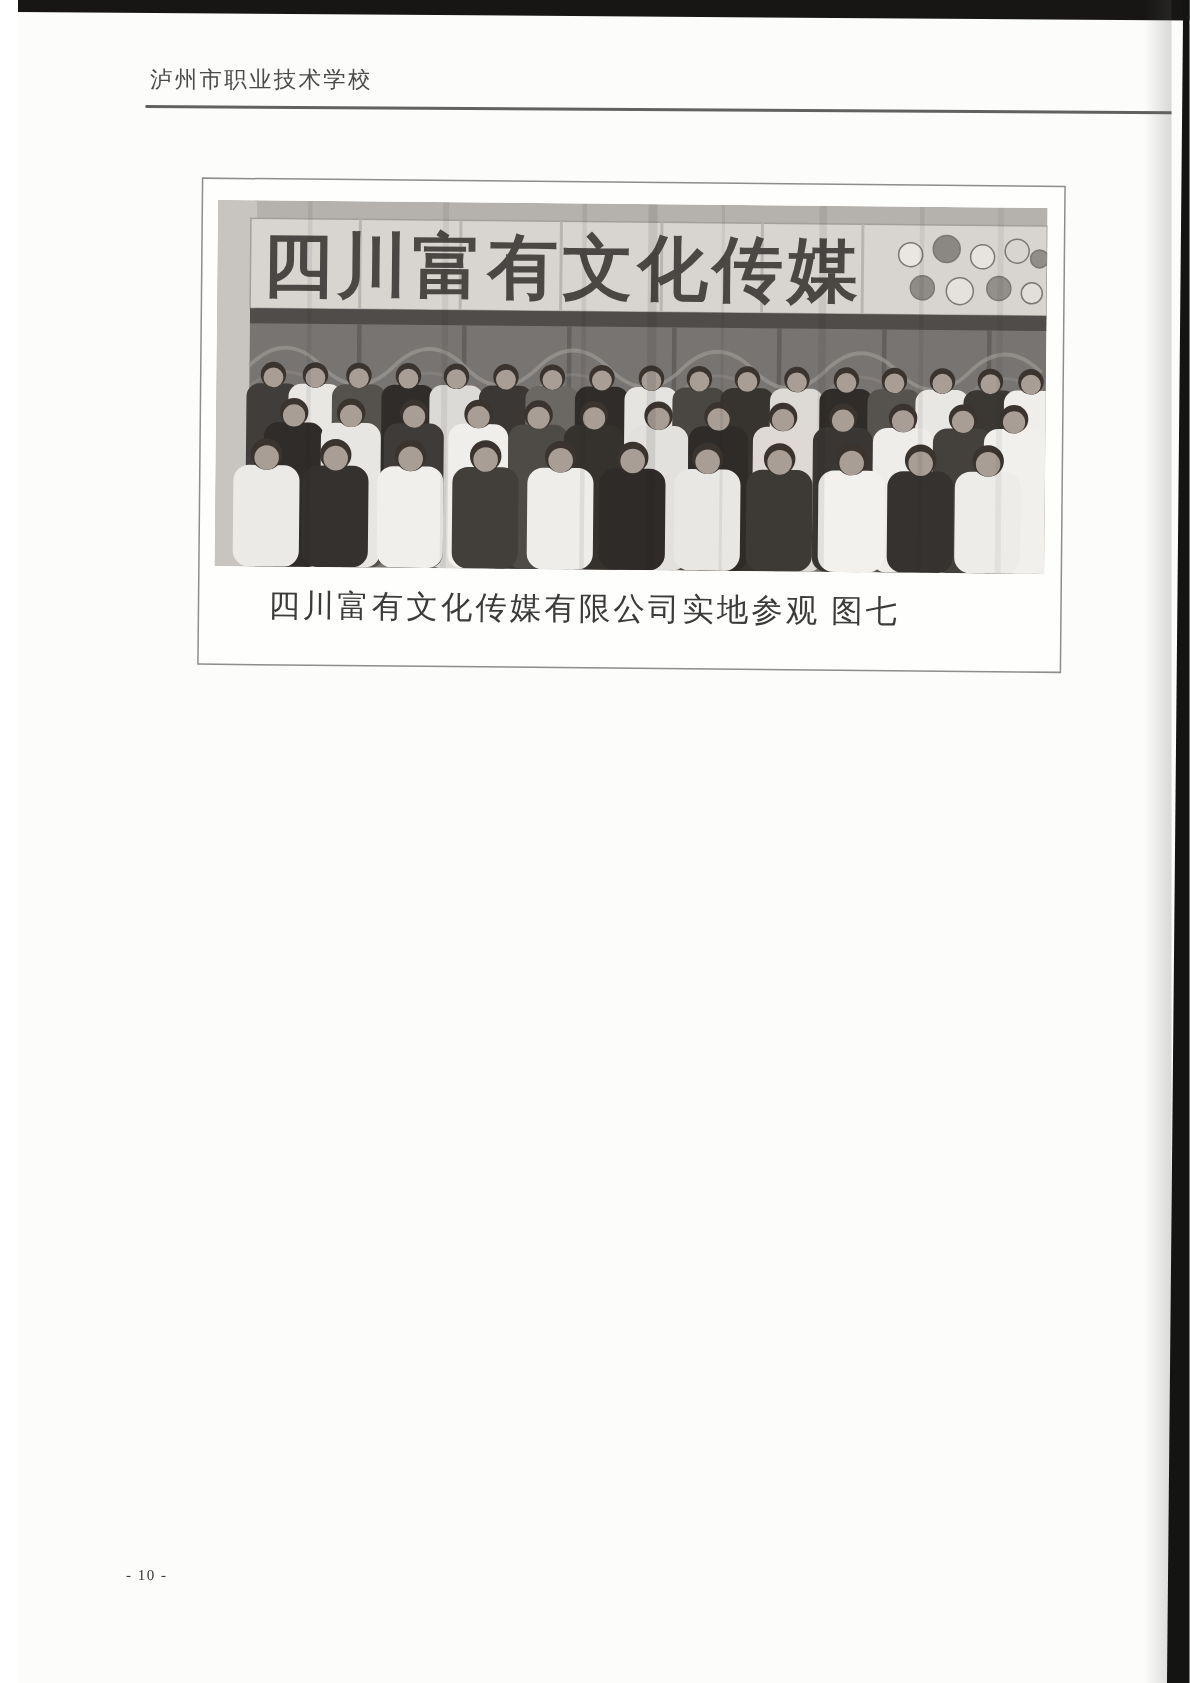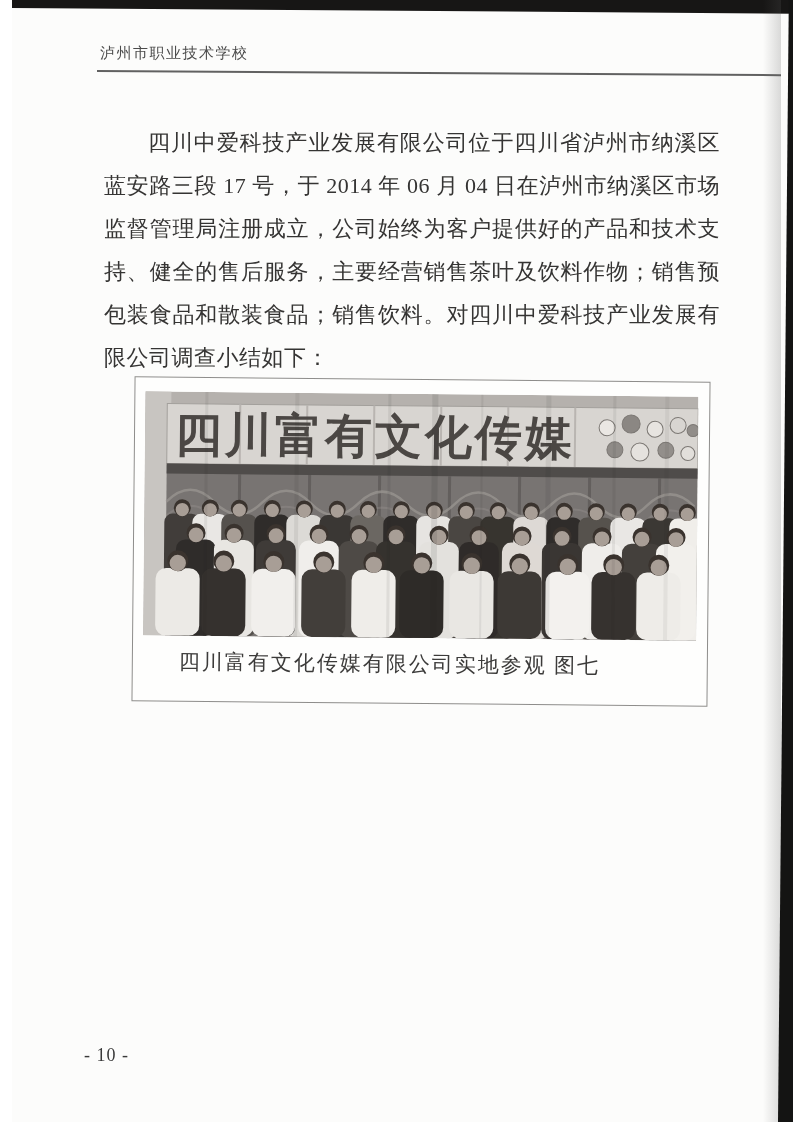--- a/index.html
+++ b/index.html
@@ -53,42 +53,41 @@
   }
   .photo { width: 553px; height: 244px; display: block; }
   .figure figcaption {
     margin-top: 11px; padding-left: 36px;
     font-size: 21px; line-height: 30px; color: #3c3b3a; letter-spacing: 2px;
   }
   .after-figure { margin-top: 21px; }
   
   .page-number {
     position: absolute; left: 72px; top: 1045px;
-    font-size: 18px; color: #3a3a3a; letter-spacing: 1px;
+    font-size: 10px; color: #3a3a3a; letter-spacing: 1px;
     font-family: "Liberation Serif", "DejaVu Serif", serif;
   }
   .sign-text {
     font-family: "Liberation Serif", "DejaVu Serif", serif;
     font-weight: bold; letter-spacing: 3px;
   }
 </style>
 </head>
 <body>
 
 <div class="page">
 
   <div class="edge-top"></div>
   <div class="edge-right-shade"></div>
   <div class="edge-right"></div>
 
   <div class="header-text">泸州市职业技术学校</div>
   <div class="header-rule"></div>
 
   <div class="content">
-    <p>四川中爱科技产业发展有限公司位于四川省泸州市纳溪区蓝安路三段 17 号，于 2014 年 06 月 04 日在泸州市纳溪区市场监督管理局注册成立，公司始终为客户提供好的产品和技术支持、健全的售后服务，主要经营销售茶叶及饮料作物；销售预包装食品和散装食品；销售饮料。对四川中爱科技产业发展有限公司调查小结如下：</p>
 
     <figure class="figure">
       <svg class="photo" viewBox="0 0 553 244" xmlns="http://www.w3.org/2000/svg">
 
         <rect x="0" y="0" width="553" height="244" fill="#b5b1ad"></rect>
         <rect x="0" y="0" width="26" height="244" fill="#c8c5c1"></rect>
 
         <g>
           <rect x="22" y="12" width="531" height="60" fill="#d8d5d1" stroke="#a3a09c" stroke-width="1"></rect>
           <line x1="95" y1="12" x2="95" y2="72" stroke="#b9b5b1" stroke-width="2"></line>

